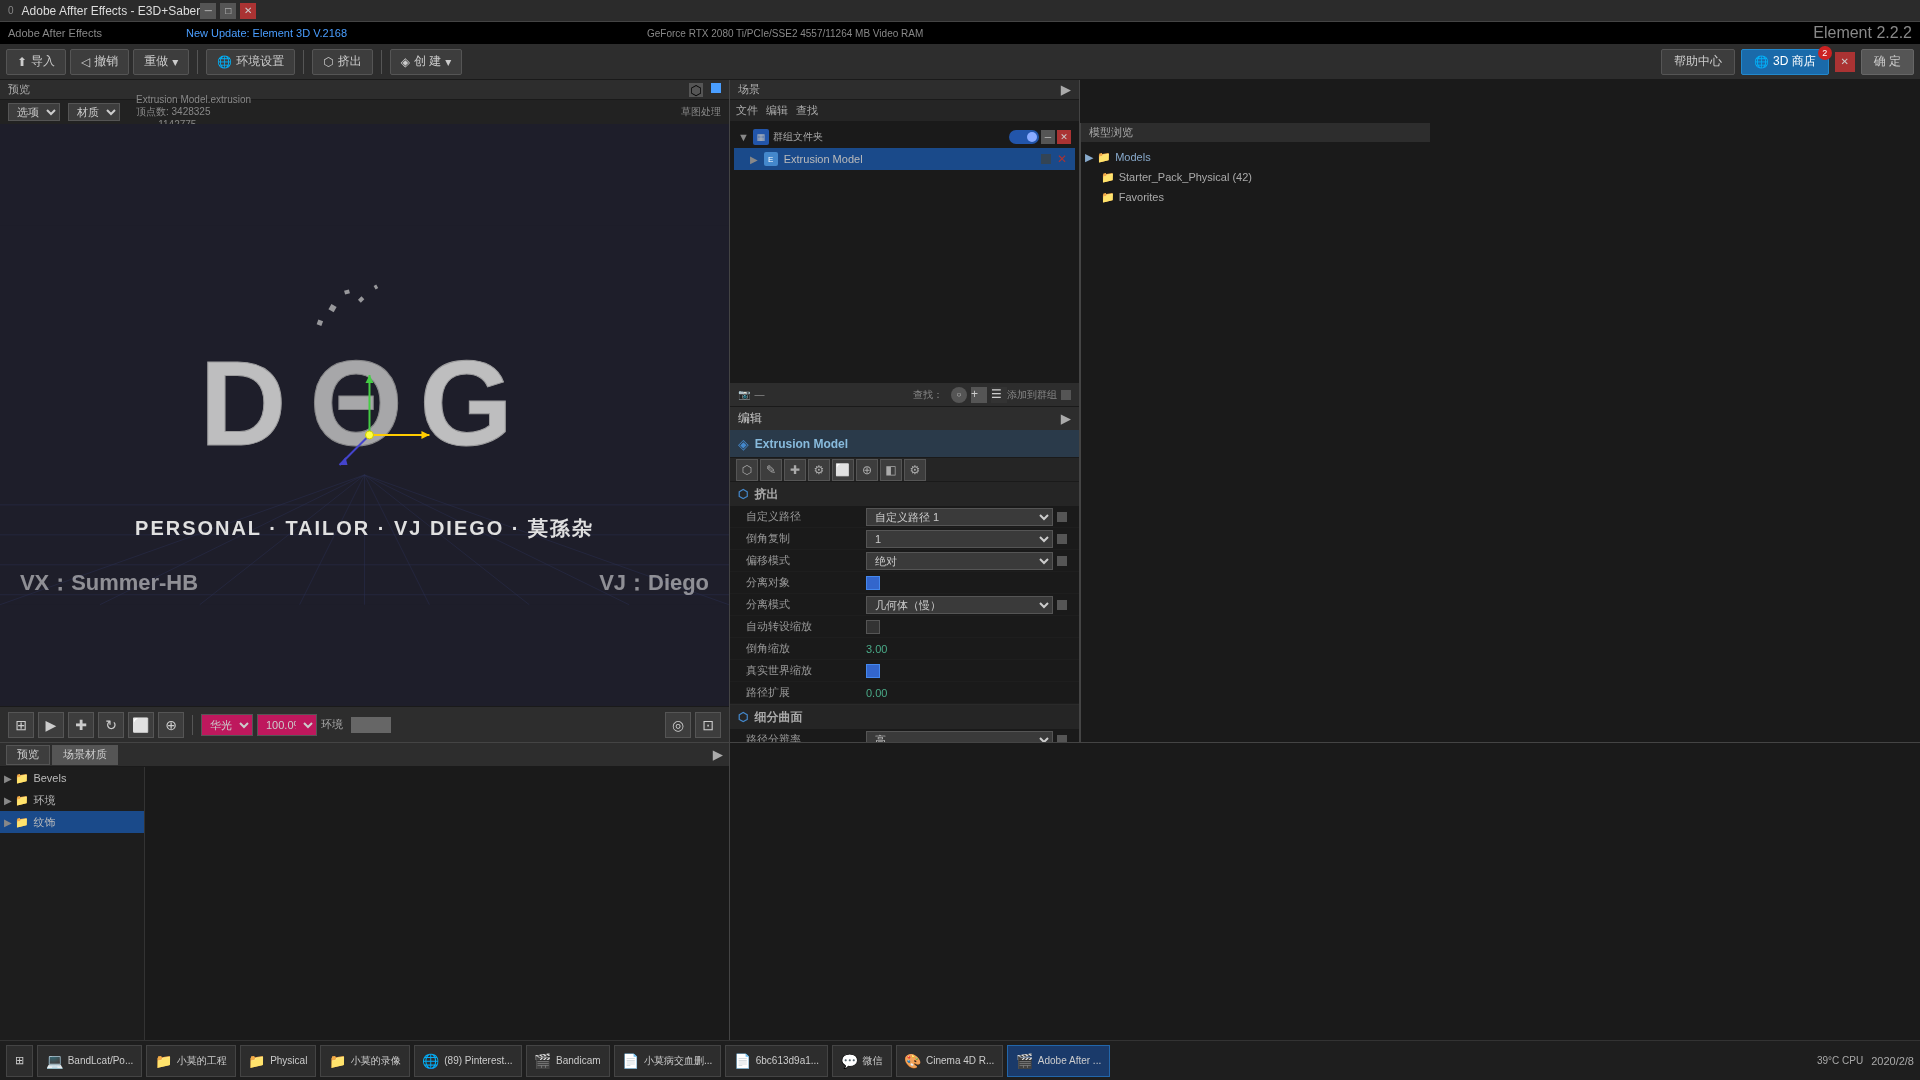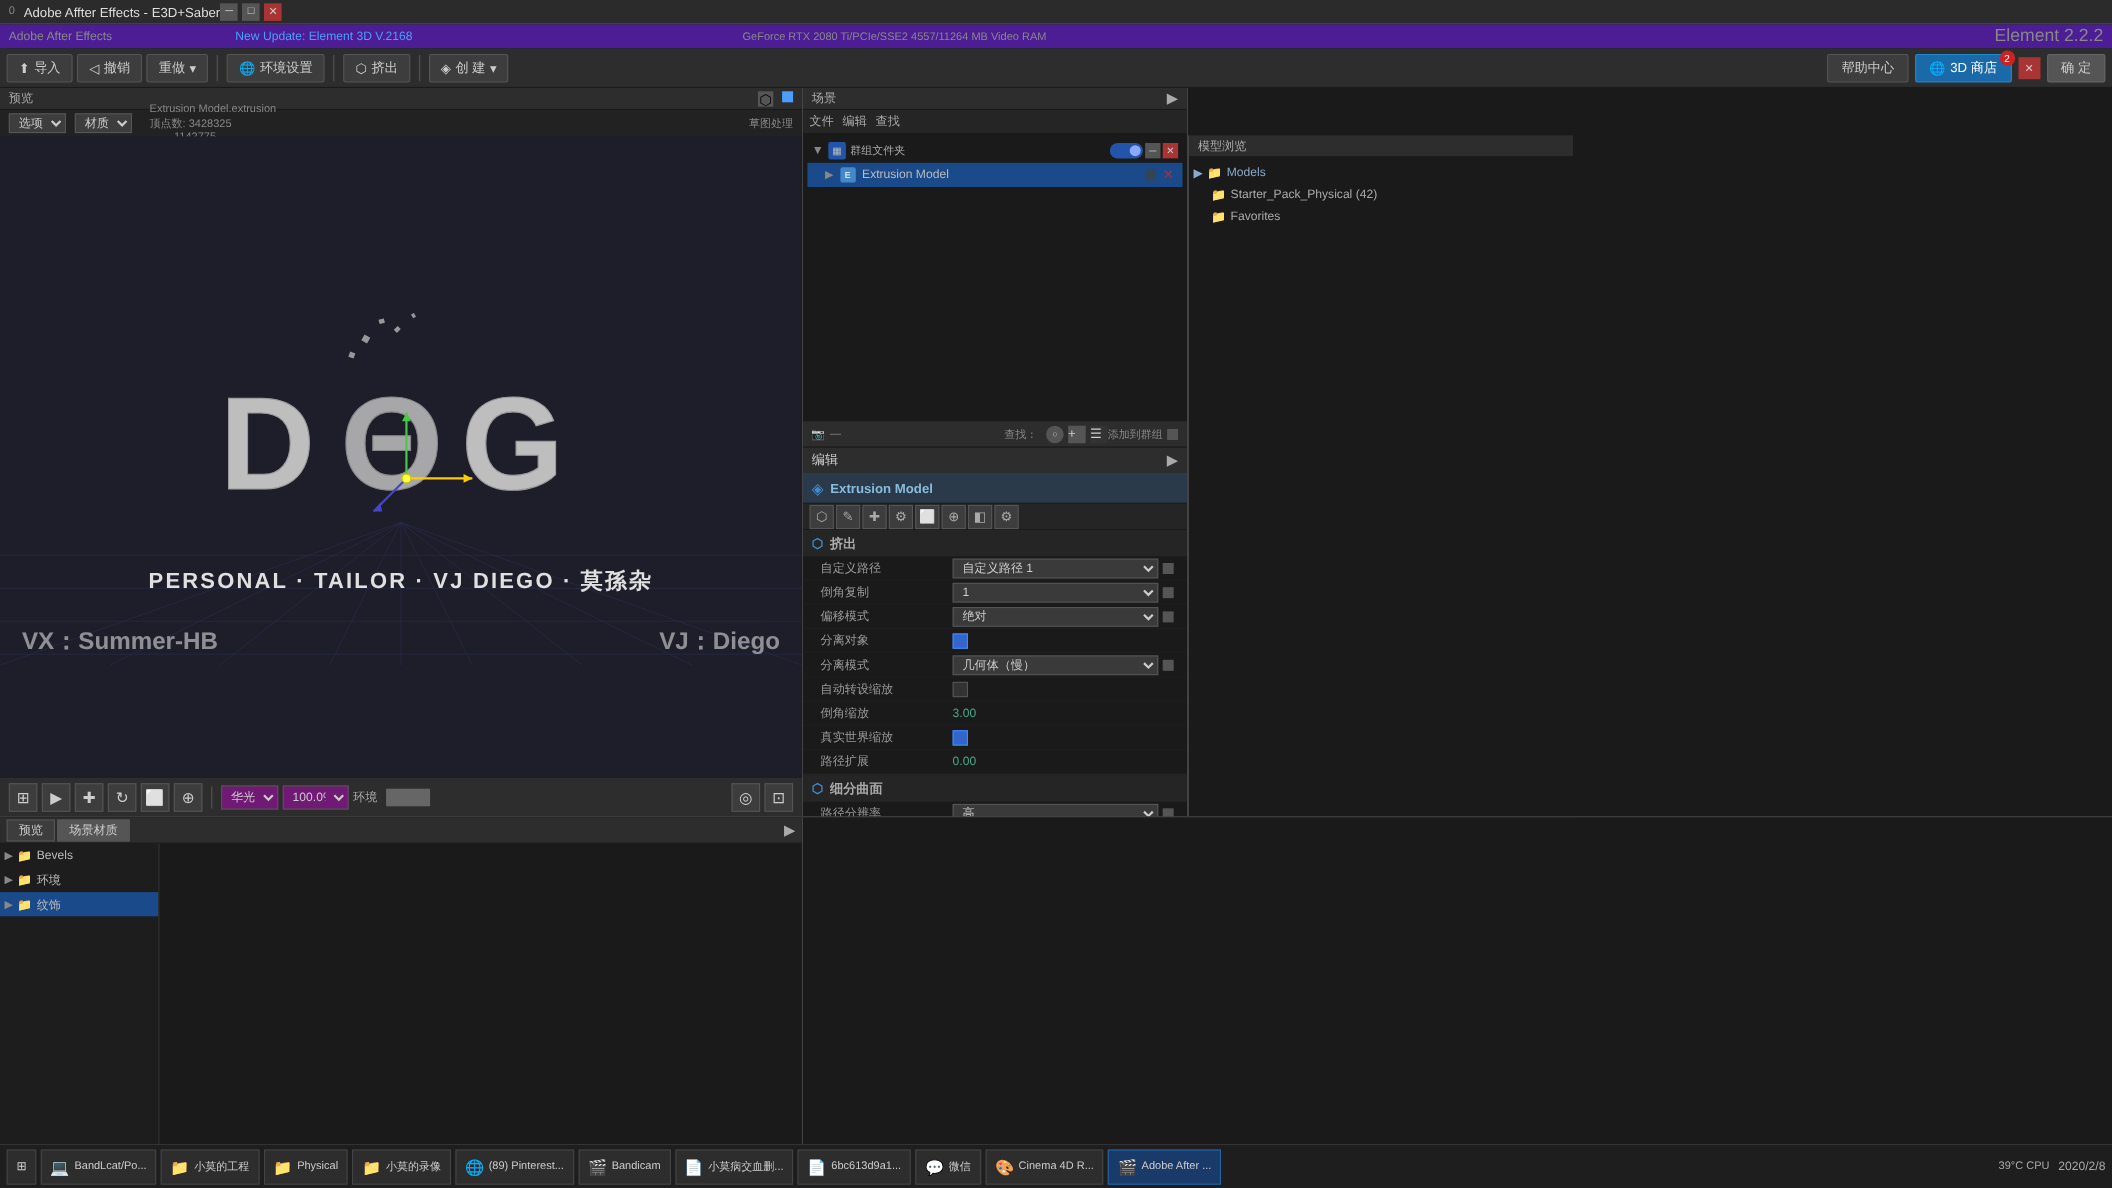--- a/index.html
+++ b/index.html
@@ -39,28 +39,28 @@
       font-size: 10px;
       cursor: pointer;
       display: flex;
       align-items: center;
       justify-content: center;
     }
 
     
     .top-banner {
       height: 22px;
-      background: #4c1d95;
+      background: #000000;
       display: flex;
       align-items: center;
       padding: 0 8px;
       font-size: 11px;
       color: #888;
     }
-    .update-notice { color: #4a9eff; margin-left: 112px; }
+    .update-notice { color: #4a9eff; margin-left: 84px; }
     .gpu-info { margin-left: 300px; color: #888; font-size: 10px; }
     .element-ver { margin-left: auto; color: #888; font-size: 16px; }
 
     
     .main-toolbar {
       height: 36px;
       background: #2d2d2d;
       display: flex;
       align-items: center;
       padding: 0 6px;
@@ -214,21 +214,21 @@
       color: #ccc;
       cursor: pointer;
       display: flex;
       align-items: center;
       justify-content: center;
       font-size: 14px;
     }
     .vc-separator { width: 1px; height: 20px; background: #555; margin: 0 4px; }
     .vc-dropdown {
       height: 22px;
-      background: #701a75;
+      background: #be185d;
       border: 1px solid #555;
       color: #ccc;
       font-size: 11px;
       padding: 0 4px;
     }
     .vc-text { font-size: 11px; color: #aaa; }
     .vc-right { margin-left: auto; display: flex; gap: 4px; align-items: center; }
 
     
     .bottom-layout {

